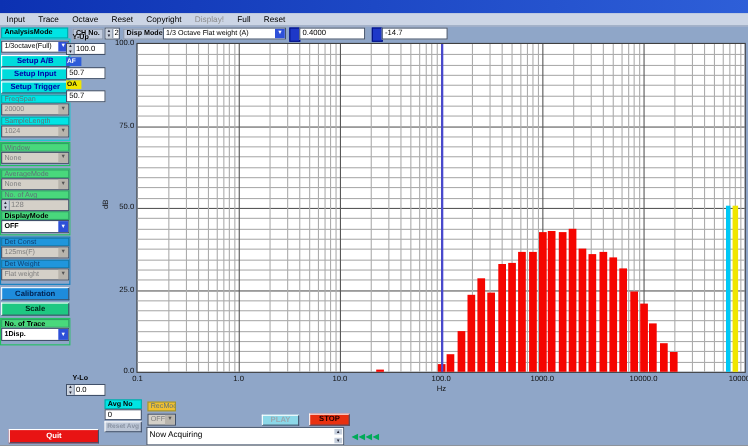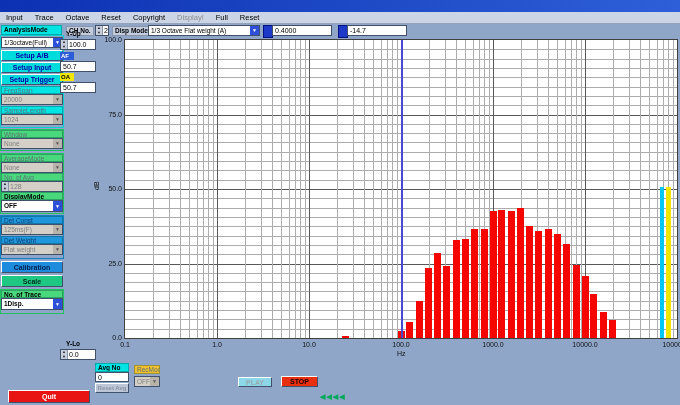--- a/index.html
+++ b/index.html
@@ -305,20 +305,25 @@
   <div class="abs lbl cyan" style="left:95px;top:363px;width:34px;height:9px;font-weight:bold;">Avg No</div>
   <div class="abs vbox" style="left:95px;top:372px;width:34px;height:10px;">0</div>
   <div class="abs btn raised" style="left:95px;top:383px;width:34px;height:10px;line-height:9px;background:#BCC6D6;color:#8A94A4;font-size:6px;">Reset Avg</div>
   <div class="abs lbl dis" style="left:134px;top:365px;width:26px;height:9px;background:#F0C030;">RecMode</div>
   <div class="abs dd disabled" style="left:134px;top:376px;width:26px;height:11px;">
     <span class="dd-text">OFF</span>
     <span class="dd-btn">▼</span>
   </div>
   <div class="abs btn raised" style="left:238px;top:377px;width:34px;height:10px;line-height:9px;background:#8CD8E8;color:#9AA8B0;">PLAY</div>
   <div class="abs btn raised" style="left:281px;top:376px;width:37px;height:11px;line-height:10px;background:#E83010;color:#200000;">STOP</div>
+  <div id="status-box" class="abs" style="left:133px;top:388px;width:180px;height:17px;">
+    <span class="txt">Now Acquiring</span>
+    <span class="sb" style="top:1px;">▲</span>
+    <span class="sb" style="bottom:1px;">▼</span>
+  </div>
   <div class="abs green-arrows" style="left:320px;top:393px;">◀◀◀◀</div>
 
 <div class="abs tick-label" style="left: 96px; top: 36px; width: 26px; text-align: right;">100.0</div>
     <div class="abs tick-label" style="left: 96px; top: 110.5px; width: 26px; text-align: right;">75.0</div>
     <div class="abs tick-label" style="left: 96px; top: 185px; width: 26px; text-align: right;">50.0</div>
     <div class="abs tick-label" style="left: 96px; top: 259.5px; width: 26px; text-align: right;">25.0</div>
     <div class="abs tick-label" style="left: 96px; top: 334px; width: 26px; text-align: right;">0.0</div>
     <div class="abs tick-label" style="left: 107px; top: 341px; width: 36px; text-align: center;">0.1</div>
     <div class="abs tick-label" style="left: 199px; top: 341px; width: 36px; text-align: center;">1.0</div>
     <div class="abs tick-label" style="left: 291px; top: 341px; width: 36px; text-align: center;">10.0</div>

